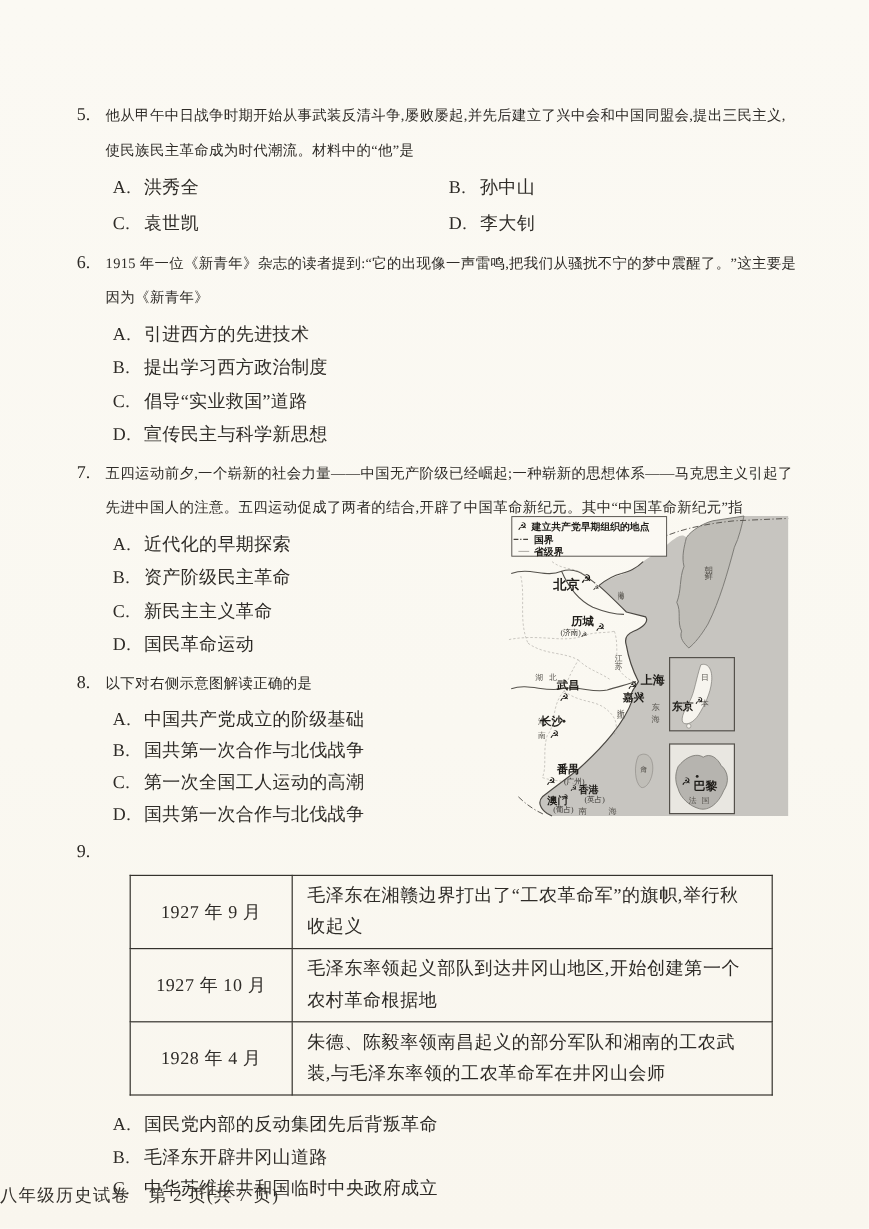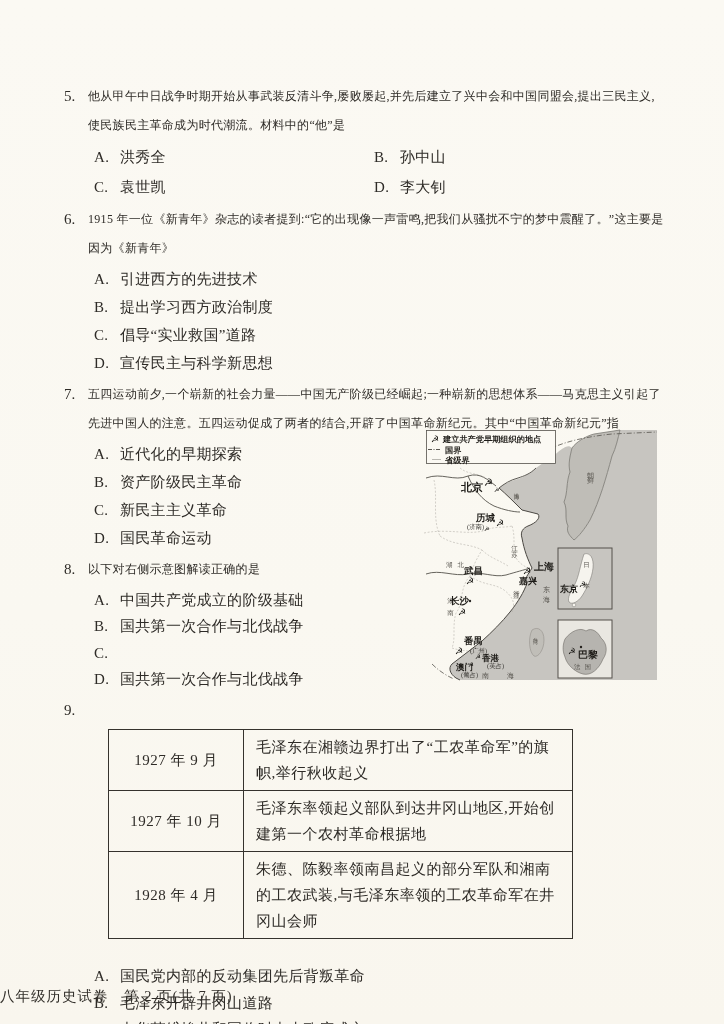--- a/index.html
+++ b/index.html
@@ -19,22 +19,22 @@
   .options { list-style:none; margin:3px 0 2px 0; padding:0 0 0 30px; }
   .option { display:flex; font-size:15px; line-height:28px; letter-spacing:0.3px; }
   .opt-label { flex:none; width:26px; }
   .q5 .options { display:grid; grid-template-columns:280px auto; }
   .q5 .option { line-height:30px; }
   .q6 .option, .q7 .option { line-height:28px; }
   .q8 .option { line-height:26.5px; }
   .q9 .option { line-height:26.5px; }
   .q9-table {
     border-collapse:collapse;
-    margin:5px 0 24px 44px;
-    width:465px;
+    margin:5px 0 12px 44px;
+    width:536px;
   }
   .q9-table td { border:1.5px solid #35322d; font-size:15px; vertical-align:middle; }
   .q9-table td.date { width:122px; text-align:center; padding:4px 6px; letter-spacing:0.5px; }
   .q9-table td.event {
     padding:4px 12px; line-height:26px; letter-spacing:0.5px;
   }
   .q9-table tr.r1 td, .q9-table tr.r2 td { height:30px; }
   .map-figure { position:absolute; left:424px; top:428px; width:233px; height:256px; margin:0; }
   .page-footer {
     position:absolute; left:0; right:0; bottom:18px;
@@ -139,20 +139,21 @@
         <li class="option">
             <span class="opt-label">A.</span>
             <span class="opt-text">中国共产党成立的阶级基础</span>
           </li>
         <li class="option">
             <span class="opt-label">B.</span>
             <span class="opt-text">国共第一次合作与北伐战争</span>
           </li>
         <li class="option">
             <span class="opt-label">C.</span>
+            <span class="opt-text">第一次全国工人运动的高潮</span>
           </li>
         <li class="option">
             <span class="opt-label">D.</span>
             <span class="opt-text">国共第一次合作与北伐战争</span>
           </li>
       </ul>
     </section>
 
     <section class="question q9">
       <div class="q-head">

